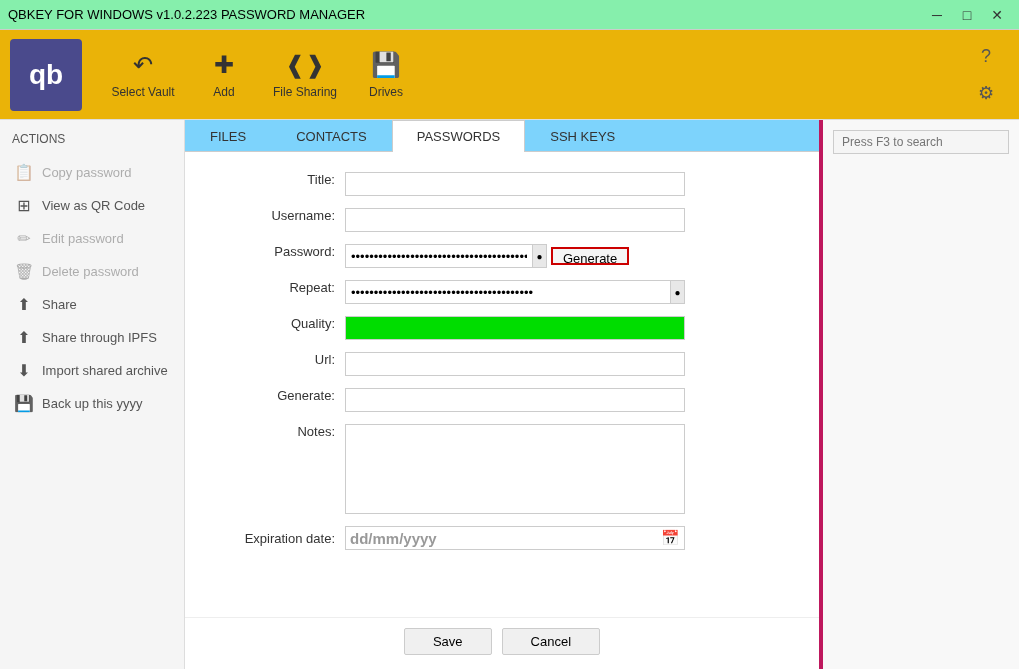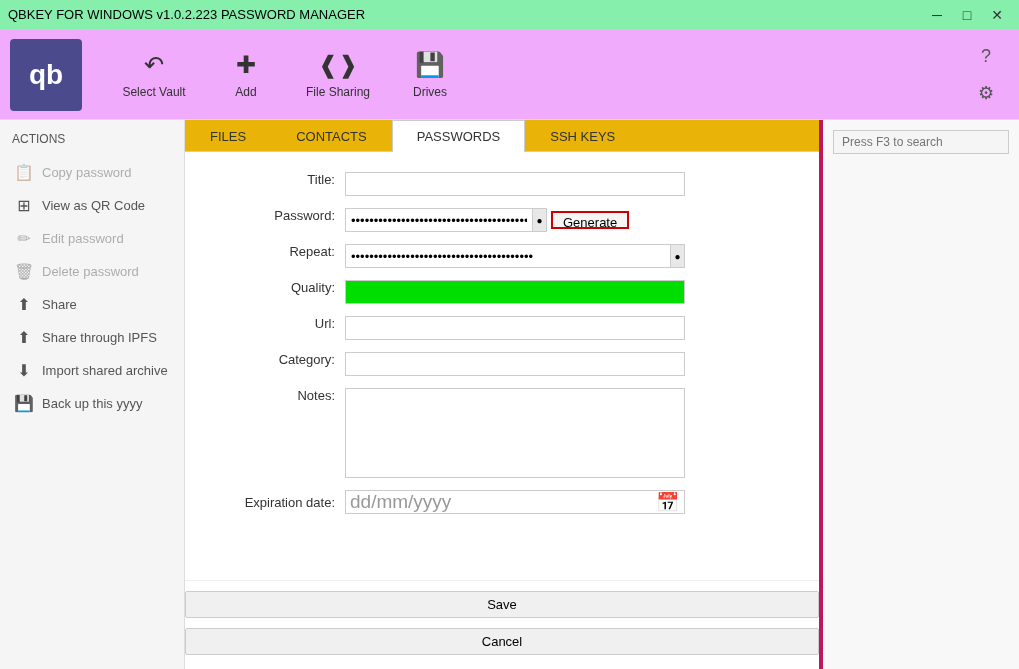--- a/index.html
+++ b/index.html
@@ -21,27 +21,27 @@
       background: transparent;
       border: none;
       cursor: pointer;
       font-size: 14px;
       display: flex; align-items: center; justify-content: center;
       color: #333;
     }
 
     
     #toolbar {
-      background: #f0abfc;
+      background: #eab308;
       border-bottom: 1px solid #ddd;
       height: 90px;
       display: flex;
       align-items: center;
       padding: 0 10px;
-      gap: 12px;
+      gap: 1px;
     }
     #logo {
       width: 72px; height: 72px;
       background: #4a4a8c;
       display: flex; align-items: center; justify-content: center;
       font-size: 28px; font-weight: bold; color: white;
       border-radius: 4px;
       margin-right: 20px;
     }
     .toolbar-item {
@@ -103,21 +103,21 @@
       flex: 1;
       background: white;
       display: flex;
       flex-direction: column;
     }
 
     
     #tabs {
       display: flex;
       border-bottom: 1px solid #ccc;
-      background: #eab308;
+      background: #7dd3fc;
     }
     .tab {
       padding: 8px 24px;
       cursor: pointer;
       font-size: 13px;
       color: #333;
       border: 1px solid transparent;
       border-bottom: none;
       margin-bottom: -1px;
       background: transparent;
@@ -219,31 +219,30 @@
 
     .expiration-row { align-items: center; }
     .date-input-wrap {
       flex: 1; max-width: 340px;
       border: 1px solid #ccc;
       height: 24px;
       display: flex; align-items: center; justify-content: space-between;
       padding: 0 4px;
       background: white;
     }
-    .date-input-wrap span { font-size: 19px; color: #999; }
+    .date-input-wrap span { font-size: 15px; color: #999; font-weight: bold; }
     .cal-icon { font-size: 13px; color: #555; }
 
     
     #form-footer {
       display: flex;
       justify-content: center;
       gap: 10px;
       padding: 10px 0 14px 0;
       border-top: 1px solid #eee;
-      flex-direction: column;
     }
     .footer-btn {
       padding: 5px 28px;
       font-size: 13px;
       border: 1px solid #ccc;
       background: #f0f0f0;
       cursor: pointer;
       border-radius: 2px;
     }
 
@@ -347,20 +346,24 @@
 
     <div class="tab">FILES</div>
         <div class="tab">CONTACTS</div>
         <div class="tab active">PASSWORDS</div>
         <div class="tab">SSH KEYS</div>
       </div>
 
     <div id="form-area">
       <div class="form-row">
         <span class="form-label">Title:</span>
+        <input class="form-input" type="text" style="">
+      </div>
+      <div class="form-row">
+        <span class="form-label">Username:</span>
         <input class="form-input" type="text" style="">
       </div>
       <div class="form-row">
         <span class="form-label">Password:</span>
         <div class="password-row">
           <div class="password-input-wrap">
             <input type="password" style="flex: 1 1 0%; border: none; padding: 2px 5px; font-size: 13px; outline: none;" value="••••••••••••••••••••••••••••••••••••••••">
             <button class="password-dots-btn">●</button>
           </div>
           <button class="generate-btn">Generate</button>
@@ -377,21 +380,21 @@
         <span class="form-label">Quality:</span>
         <div class="quality-bar-wrap">
           <div class="quality-bar"></div>
         </div>
       </div>
       <div class="form-row">
         <span class="form-label">Url:</span>
         <input class="form-input" type="text" style="">
       </div>
       <div class="form-row">
-        <span class="form-label">Category:</span>
+        <span class="form-label">Generate:</span>
         <input class="form-input" type="text" style="">
       </div>
       <div class="form-row notes-row">
         <span class="form-label">Notes:</span>
         <textarea class="notes-input" style=""></textarea>
       </div>
       <div class="form-row expiration-row">
         <span class="form-label">Expiration date:</span>
         <div class="date-input-wrap">
           <span>dd/mm/yyyy</span>

